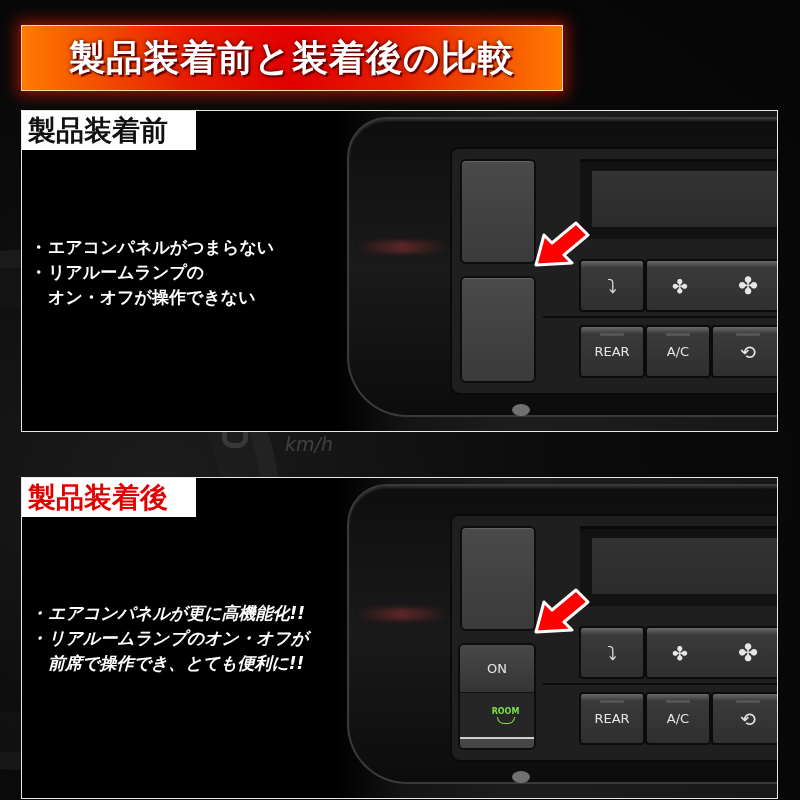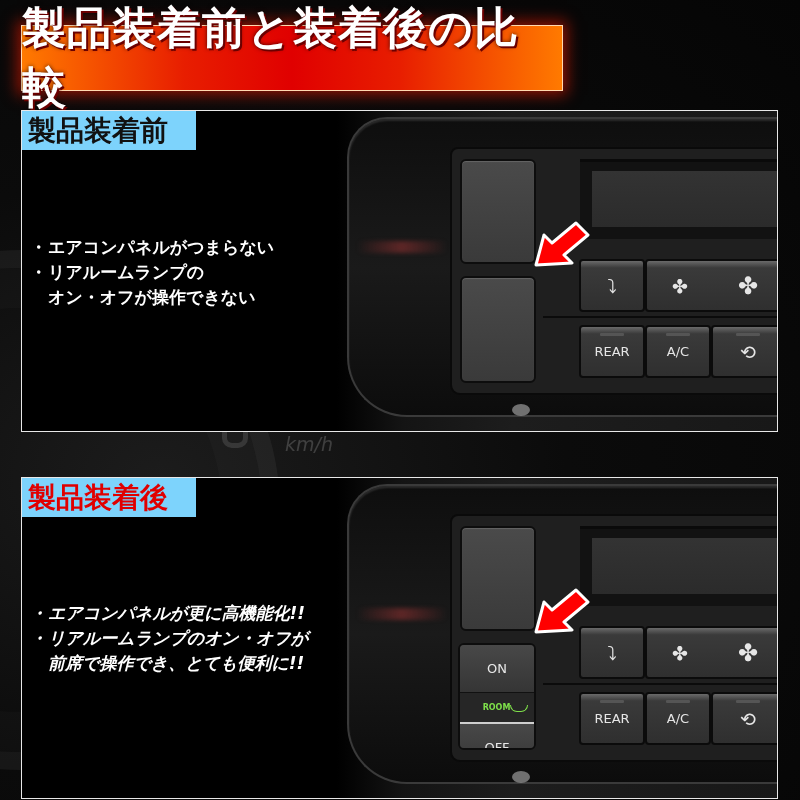--- a/index.html
+++ b/index.html
@@ -27,38 +27,38 @@
 
   
   .banner {
     position: absolute; left: 21px; top: 25px; width: 542px; height: 66px;
     border: 1px solid #ffd9b0;
     background: linear-gradient(90deg, #ff7a00 0%, #e81e00 30%, #e00000 50%, #e81e00 70%, #ff7a00 100%);
     box-shadow: 0 0 14px 4px rgba(255,30,0,0.55);
     display: flex; align-items: center; justify-content: center;
   }
   .banner-title {
-    color: #fff; font-weight: bold; font-size: 44px; letter-spacing: 1px;
+    color: #fff; font-weight: bold; font-size: 36px; letter-spacing: 1px;
     text-shadow: 2px 2px 0 #6b0000, 0 0 4px rgba(0,0,0,0.7);
     font-family: "DejaVu Sans", sans-serif;
   }
 
   
   .panel {
     position: absolute; left: 21px; width: 757px; height: 322px;
     border: 1px solid #e8e8e8;
     background: #000;
     overflow: hidden;
   }
   .panel.before { top: 110px; }
   .panel.after  { top: 449px; margin-top: 28px; }
 
   .panel-label {
     position: absolute; left: 0; top: 0; height: 39px; padding: 0 6px;
-    background: #7dd3fc; display: flex; align-items: center;
+    background: #ffffff; display: flex; align-items: center;
     font-weight: bold; font-size: 28px; letter-spacing: 0px; z-index: 3;
   }
   .panel.before .panel-label { color: #111; width: 174px; }
   .panel.after .panel-label { color: #e00000; width: 174px; }
 
   .bullets {
     position: absolute; left: 8px; z-index: 3;
     color: #fff; font-weight: bold; font-size: 17px; line-height: 25px;
     text-shadow: 1px 1px 0 #000;
   }
@@ -103,21 +103,21 @@
     border: 2px solid #0d0d0d; border-radius: 6px; overflow: hidden;
     background: #2d2d2d;
   }
   .switch-btn {
     height: 48px; display: flex; align-items: center; justify-content: center;
     color: #e8e8e8; font-size: 13px;
     background: linear-gradient(180deg, #484848 0%, #353535 100%);
     border-bottom: 1px solid #111;
   }
   .switch-mid {
-    height: 31px; display: flex; flex-direction: row; align-items: center; justify-content: center;
+    height: 46px; display: flex; flex-direction: column; align-items: center; justify-content: center;
     background: #262626; border-bottom: 2px solid #cfcfcf; padding-left: 17px;
   }
   .room-label { color: #7ee04a; font-size: 8px; font-weight: bold; }
   .room-lamp {
     width: 18px; height: 7px; margin-top: 1px;
     border: 1.5px solid #7ee04a; border-top: none; border-radius: 0 0 9px 9px;
   }
 
   .display {
     position: absolute; left: 243px; top: 48px; width: 200px; height: 80px;

